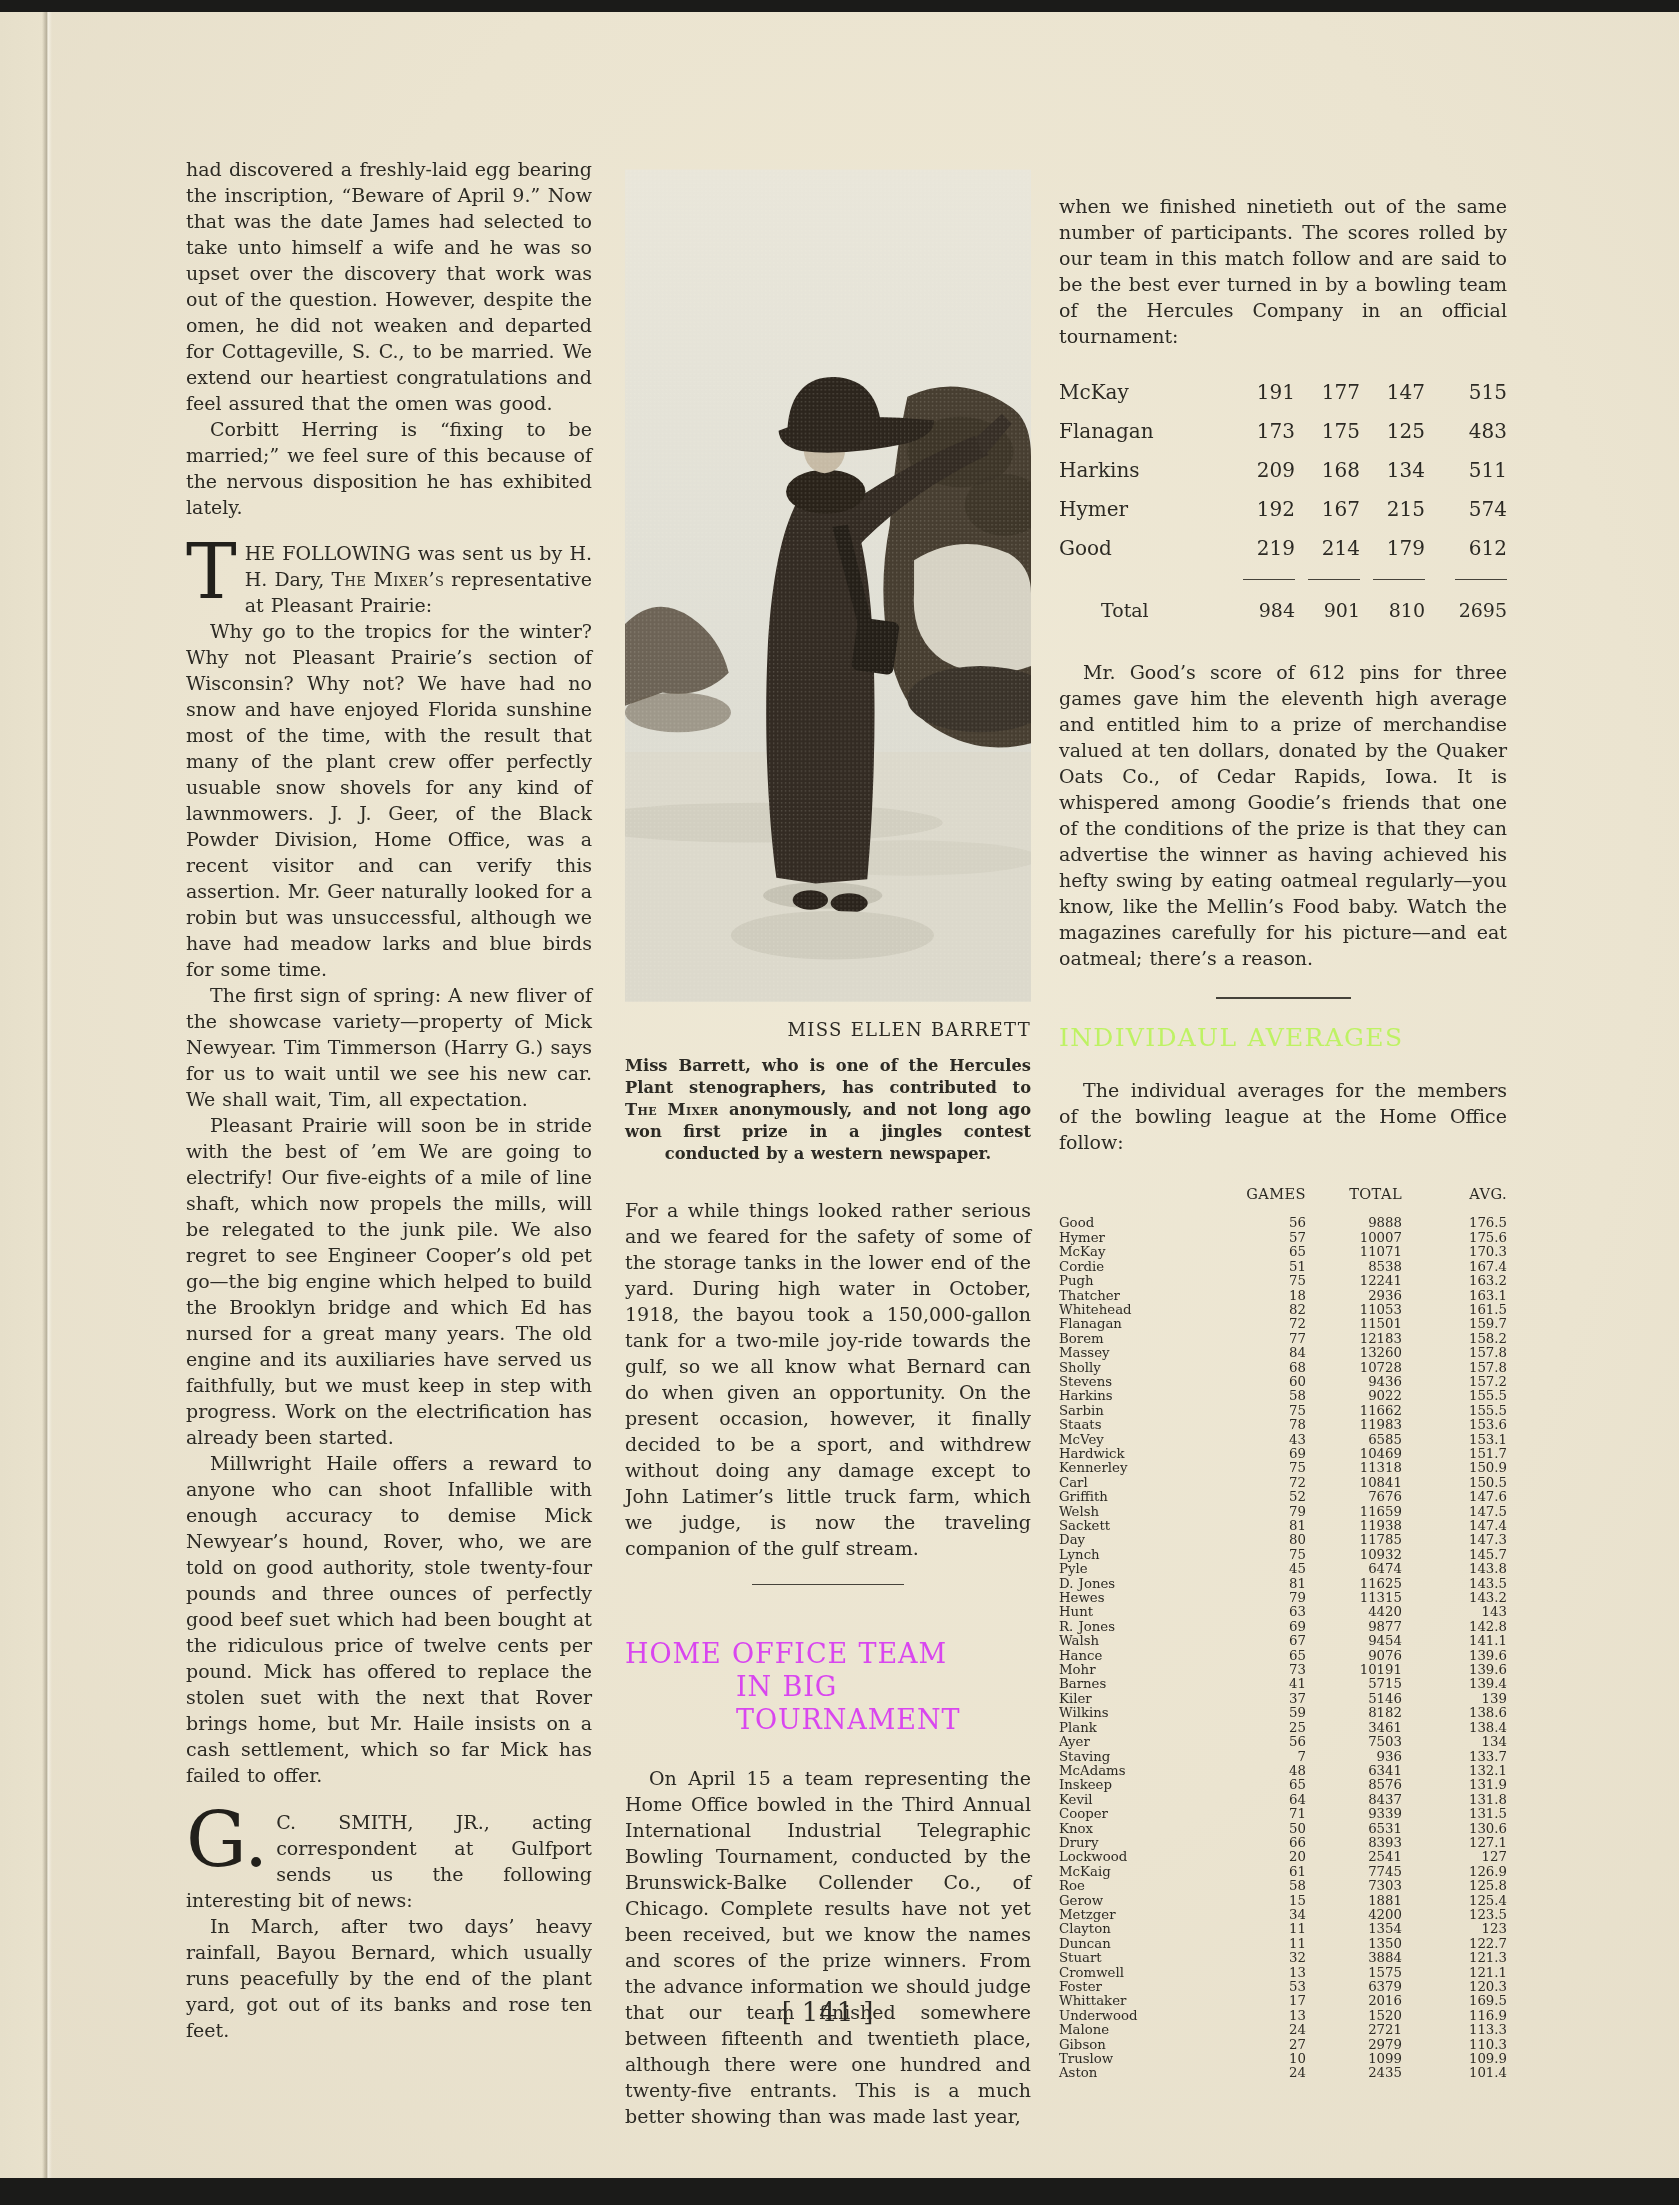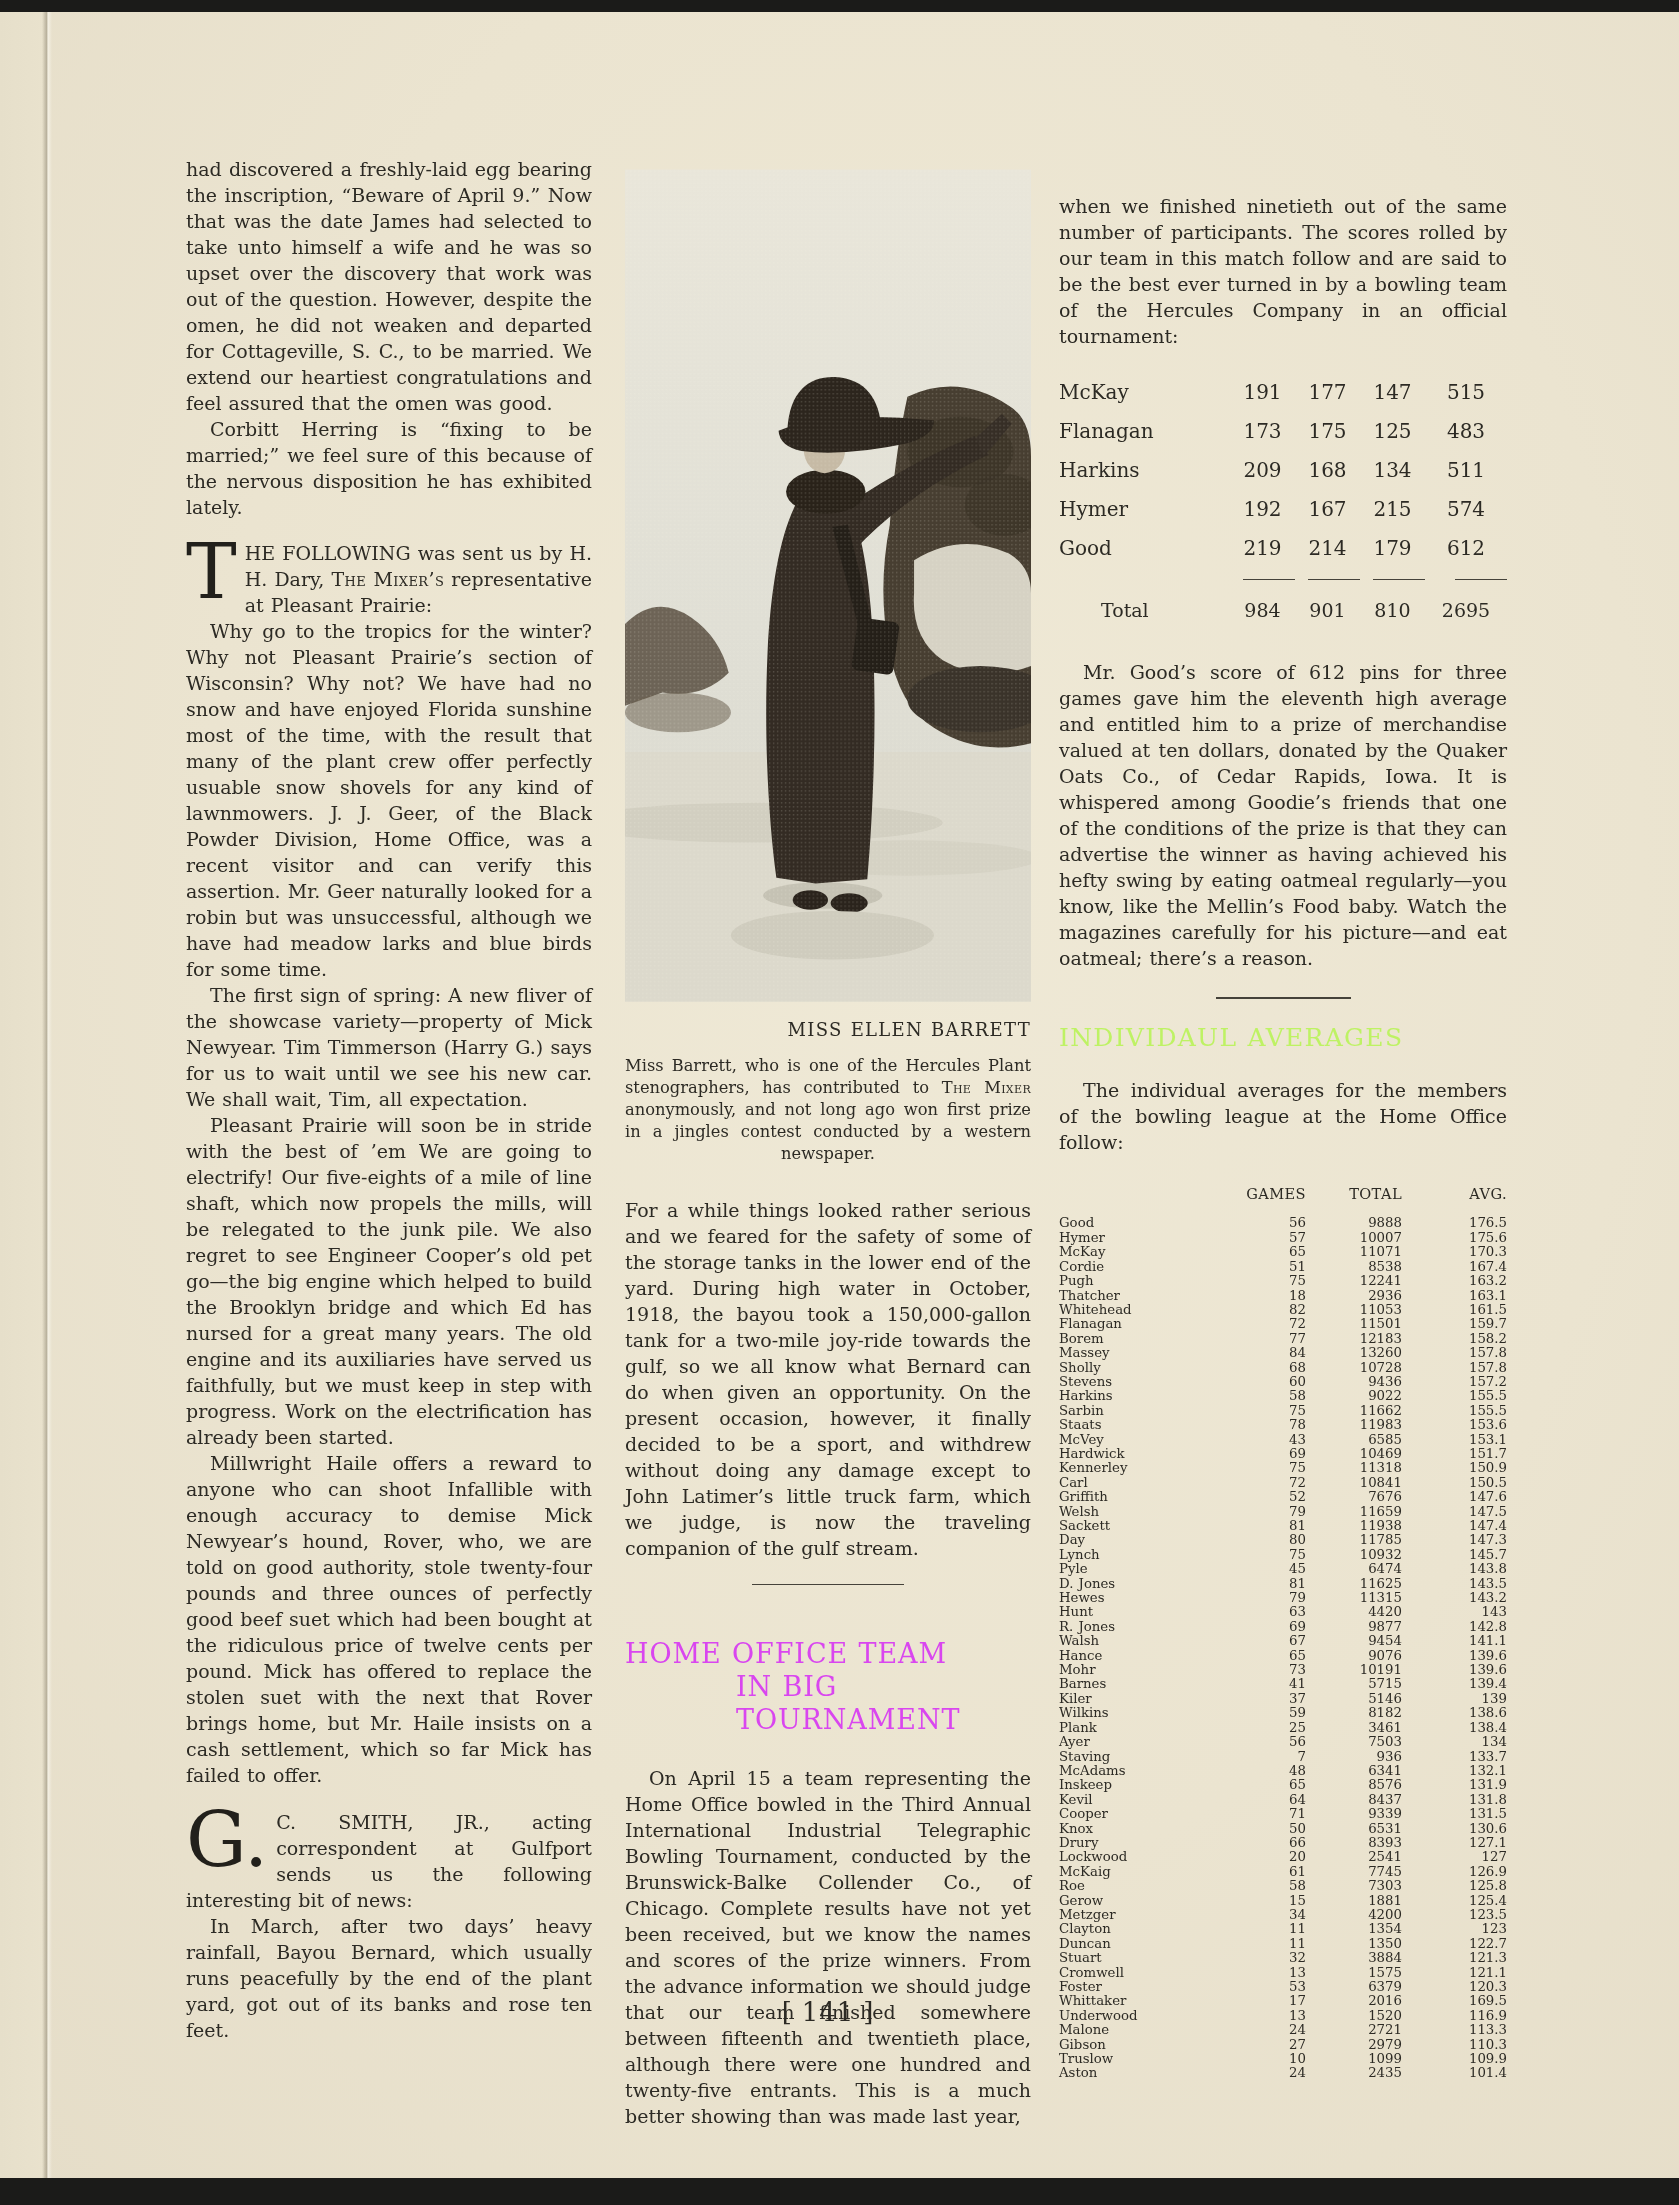--- a/index.html
+++ b/index.html
@@ -16,30 +16,30 @@
   #col-left{left:186px;top:156px;width:406px;}
   #col-mid{left:625px;top:169px;width:406px;}
   #col-right{left:1059px;top:193px;width:448px;}
   p{margin:0;}
   .indent{text-indent:24px;}
   .sc{font-variant:small-caps;letter-spacing:.02em;}
   .drop-section{margin-top:20.3px;}
   .dropcap{float:left;font-size:76px;line-height:58px;padding:2.7px 8px 0 0;color:#22201b;}
   .photo-frame{width:406px;height:833px;position:relative;}
   .caption-title{margin-top:15px;text-align:right;font-size:18px;letter-spacing:1.3px;color:#2c2a24;}
-  .caption-text{margin-top:11.5px;font-size:16.3px;line-height:22px;text-align:justify;text-align-last:center;}
+  .caption-text{margin-top:11.5px;font-size:16.3px;line-height:22px;text-align:justify;text-align-last:center;font-weight:bold;}
   .mid-para{margin-top:32px;}
   .rule{height:1.8px;background:#45423a;border:0;}
   .rule-mid{width:152px;margin:23px auto 0 auto;}
   .rule-right{width:135px;margin:26px auto 0 auto;}
   .headline{margin-top:52px;font-size:27px;line-height:33px;letter-spacing:0.9px;text-align:left;color:#d946ef;}
   .headline .line2{padding-left:111px;display:block;}
   .score-table{margin-top:24px;font-size:20px;}
   .score-row{display:grid;grid-template-columns:1fr 65px 65px 65px 82px;line-height:39px;}
-  .score-row .num{text-align:center;}
+  .score-row .num{text-align:right;}
   .dash-row{display:grid;grid-template-columns:1fr 65px 65px 65px 82px;height:23px;align-items:center;}
   .dash-row .bar{justify-self:end;width:52px;height:1.8px;background:#45423a;}
   .total-row .name{padding-left:42px;}
   .para-good{margin-top:29px;}
   .avg-heading{margin-top:24px;font-size:25px;letter-spacing:1.3px;text-align:left;color:#bef264;line-height:29px;}
   .avg-intro{margin-top:25px;}
   .avg-table{margin-top:26px;}
   .avg-header{display:grid;grid-template-columns:1fr 66px 96px 105px;font-size:14.6px;letter-spacing:0.4px;margin-bottom:9.7px;}
   .avg-header span{text-align:right;}
   .avg-header .h-games{text-align:right;}

